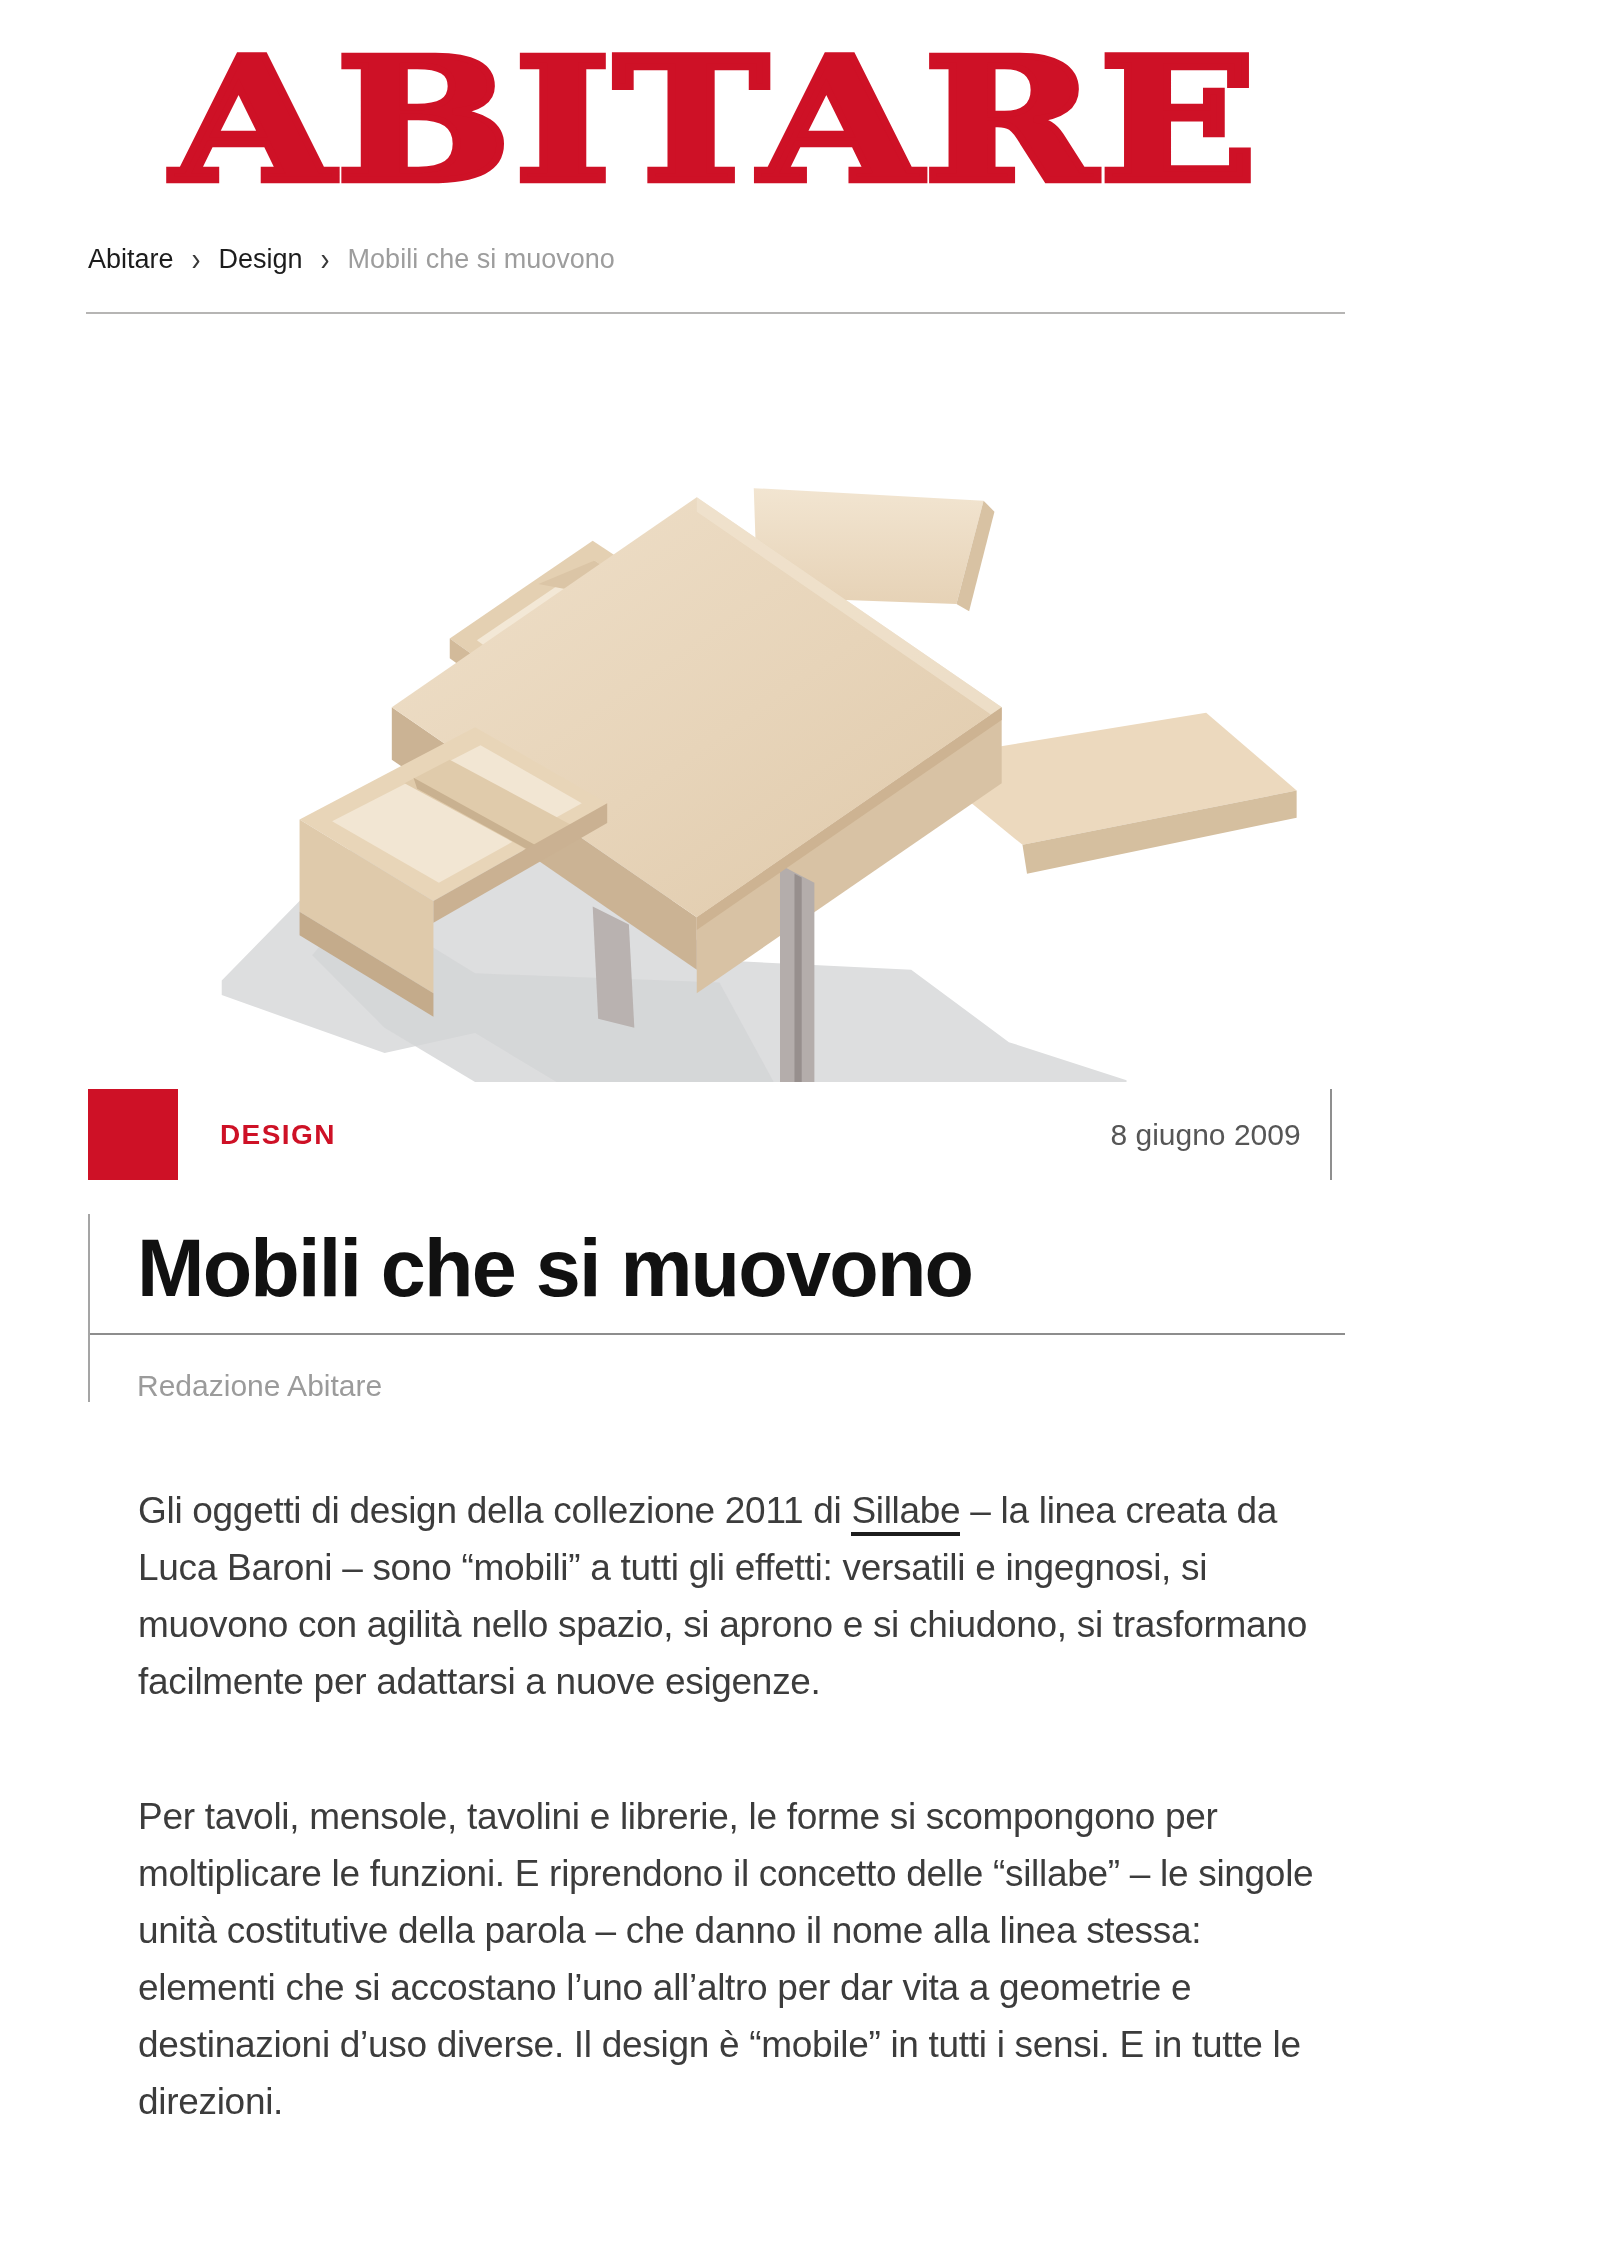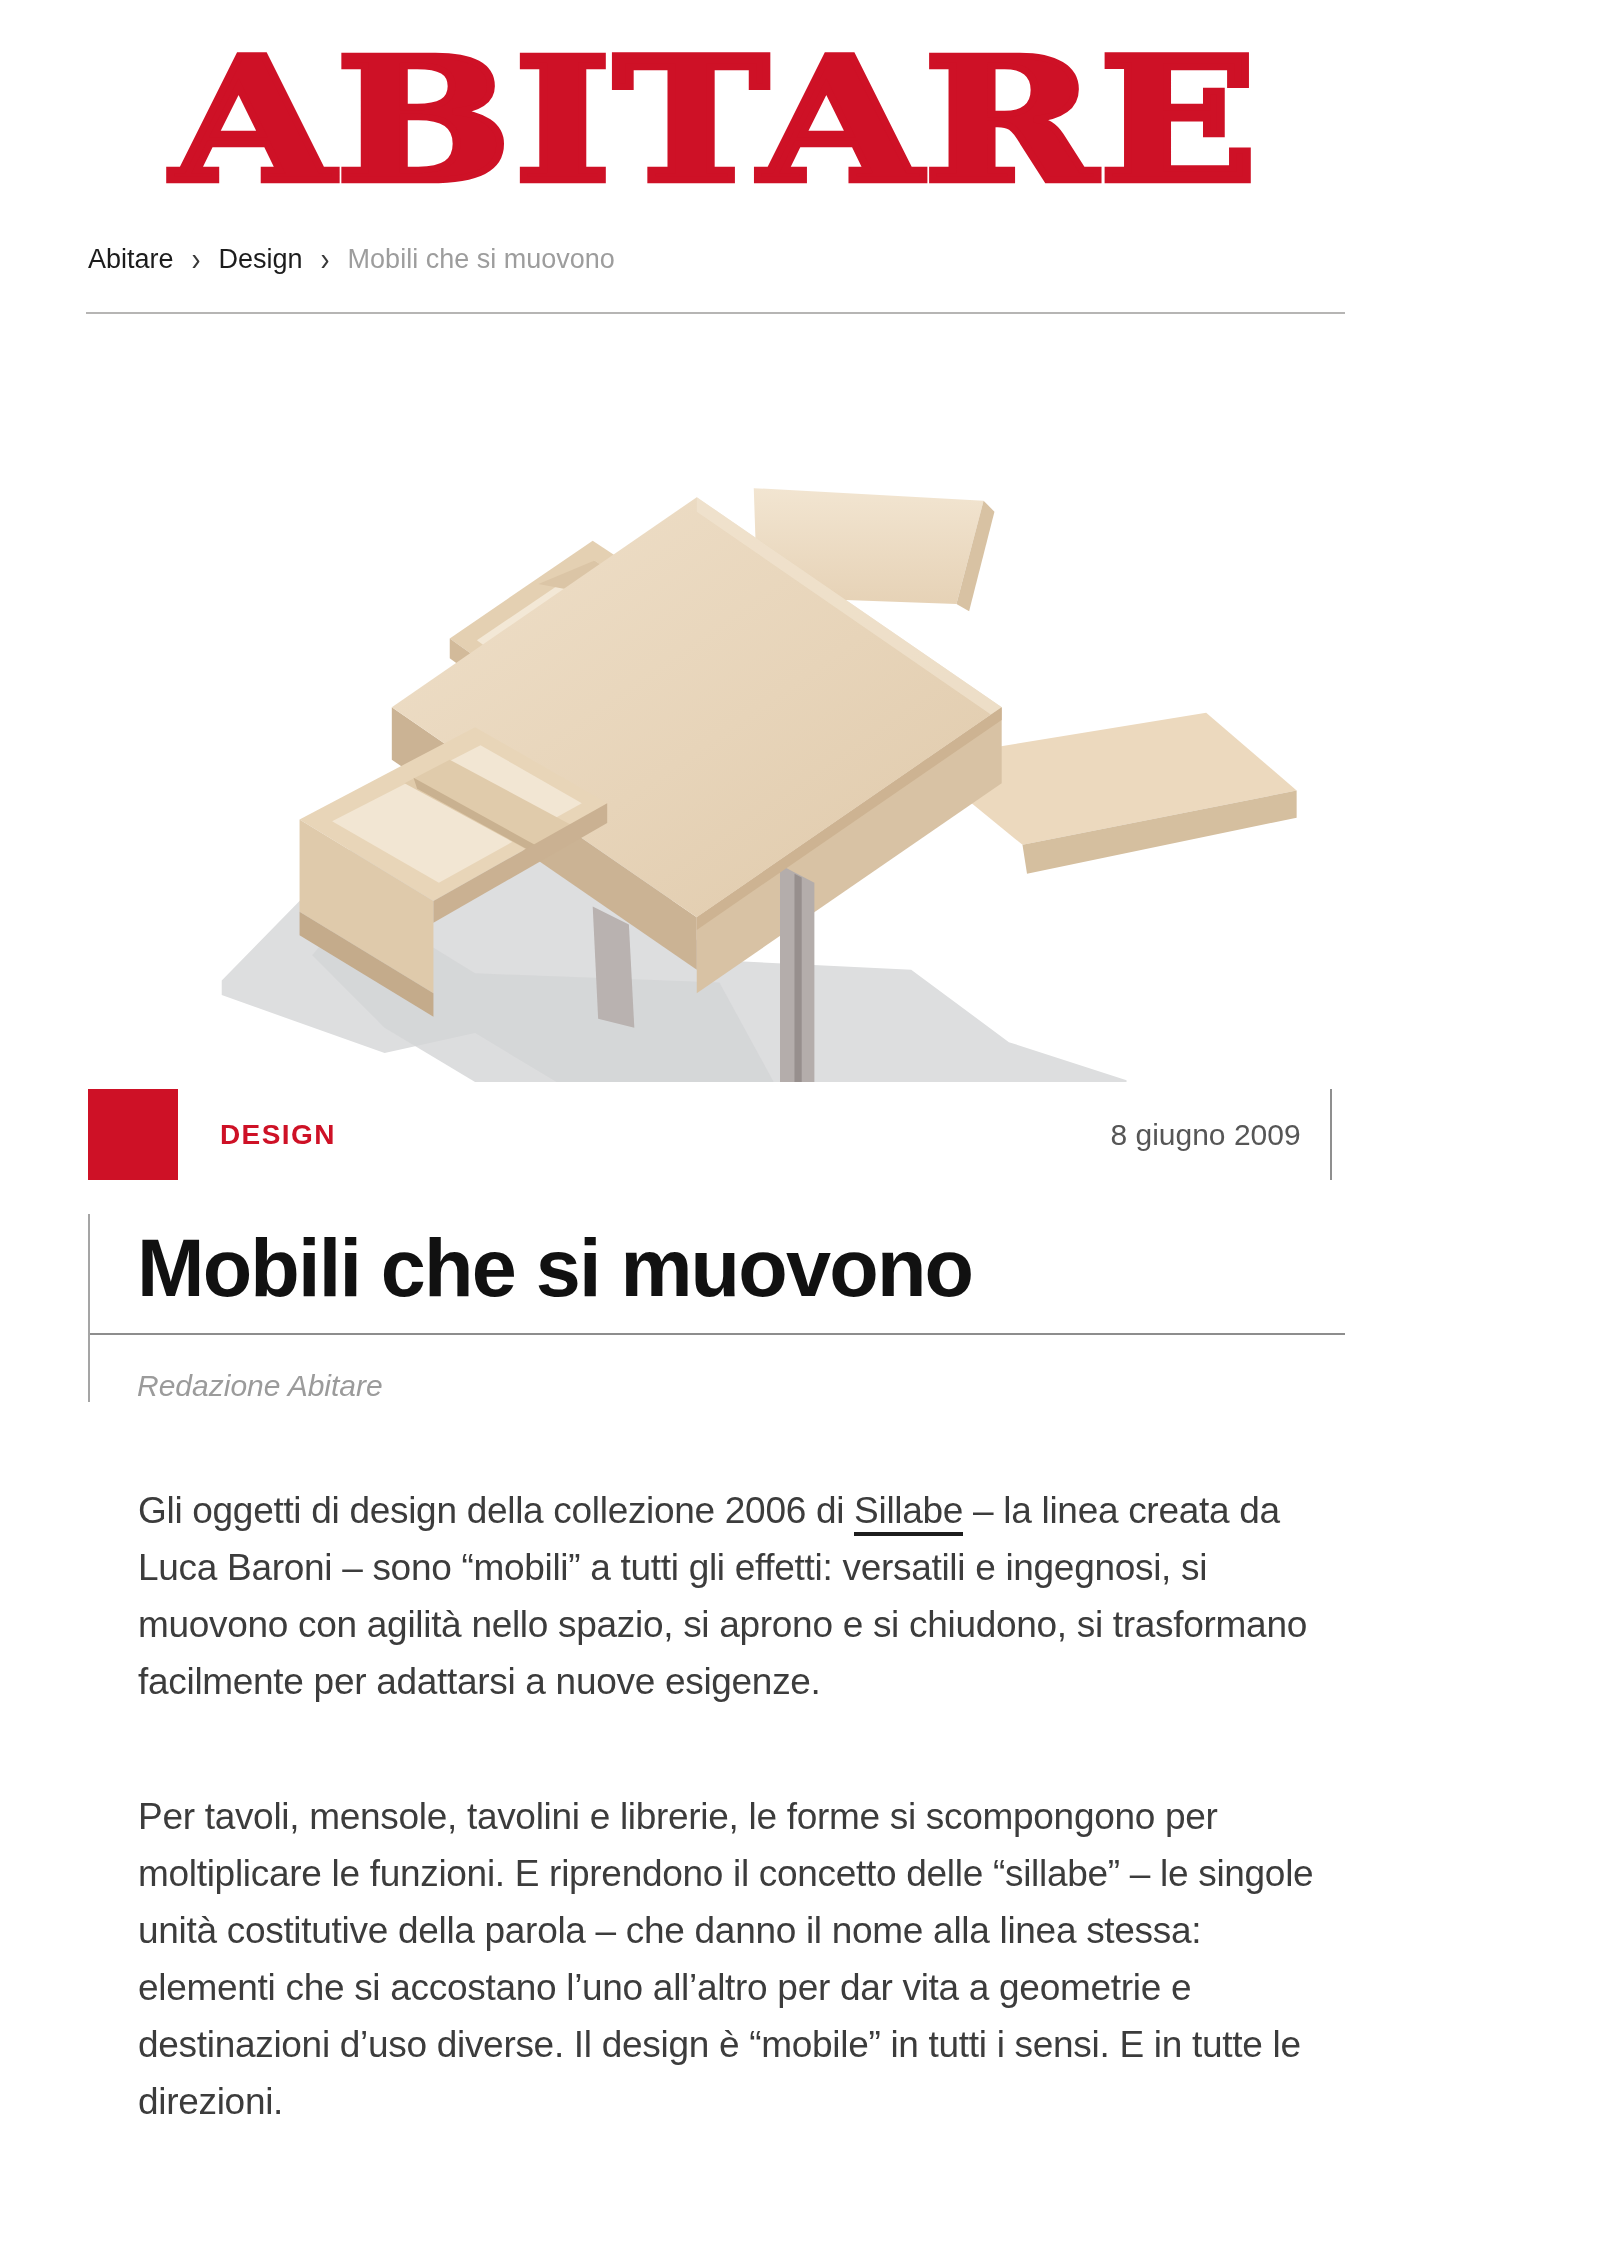--- a/index.html
+++ b/index.html
@@ -74,21 +74,20 @@
   .article-title {
     padding: 12.7px 0 0 47px;
     font-size: 81px; line-height: 83px;
     font-weight: bold; color:#111;
     letter-spacing: -1.8px;
     margin-bottom: 23.5px;
   }
   .rule-title { border:none; border-top: 2.7px solid #8d8d8d; height:0; }
   .article-author {
     padding: 34px 0 0 47px;
-    font-style: italic;
     font-size: 30px; line-height: 33px;
     color: #9b9b9b;
   }
   .article-lead {
     margin-top: 47px;
     padding: 0 0 5.4px 47px;
     font-size: 41px; line-height: 45px;
     font-weight: bold; color: #141414;
     letter-spacing: -0.5px;
   }
@@ -183,18 +182,18 @@
     <div class="cat-tick"></div>
   </div>
 
   <section class="article-head">
     <h1 class="article-title">Mobili che si muovono</h1>
     <hr class="rule-title">
     <div class="article-author">Redazione Abitare</div>
   </section>
 
   <section class="article-body">
-    <p><span>Gli oggetti di design della collezione 2006 di </span><a class="inline-link" href="#">Sillabe</a><span> – la linea creata da Luca Baroni – sono “mobili” a tutti gli effetti: versatili e ingegnosi, si muovono con agilità nello spazio, si aprono e si chiudono, si trasformano facilmente per adattarsi a nuove esigenze.</span></p>
+    <p><span>Gli oggetti di design della collezione 2011 di </span><a class="inline-link" href="#">Sillabe</a><span> – la linea creata da Luca Baroni – sono “mobili” a tutti gli effetti: versatili e ingegnosi, si muovono con agilità nello spazio, si aprono e si chiudono, si trasformano facilmente per adattarsi a nuove esigenze.</span></p>
     <p>Per tavoli, mensole, tavolini e librerie, le forme si scompongono per moltiplicare le funzioni. E riprendono il concetto delle “sillabe” – le singole unità costitutive della parola – che danno il nome alla linea stessa: elementi che si accostano l’uno all’altro per dar vita a geometrie e destinazioni d’uso diverse. Il design è “mobile” in tutti i sensi. E in tutte le direzioni.</p>
   </section>
 
 </div>
 
 
 </body></html>

